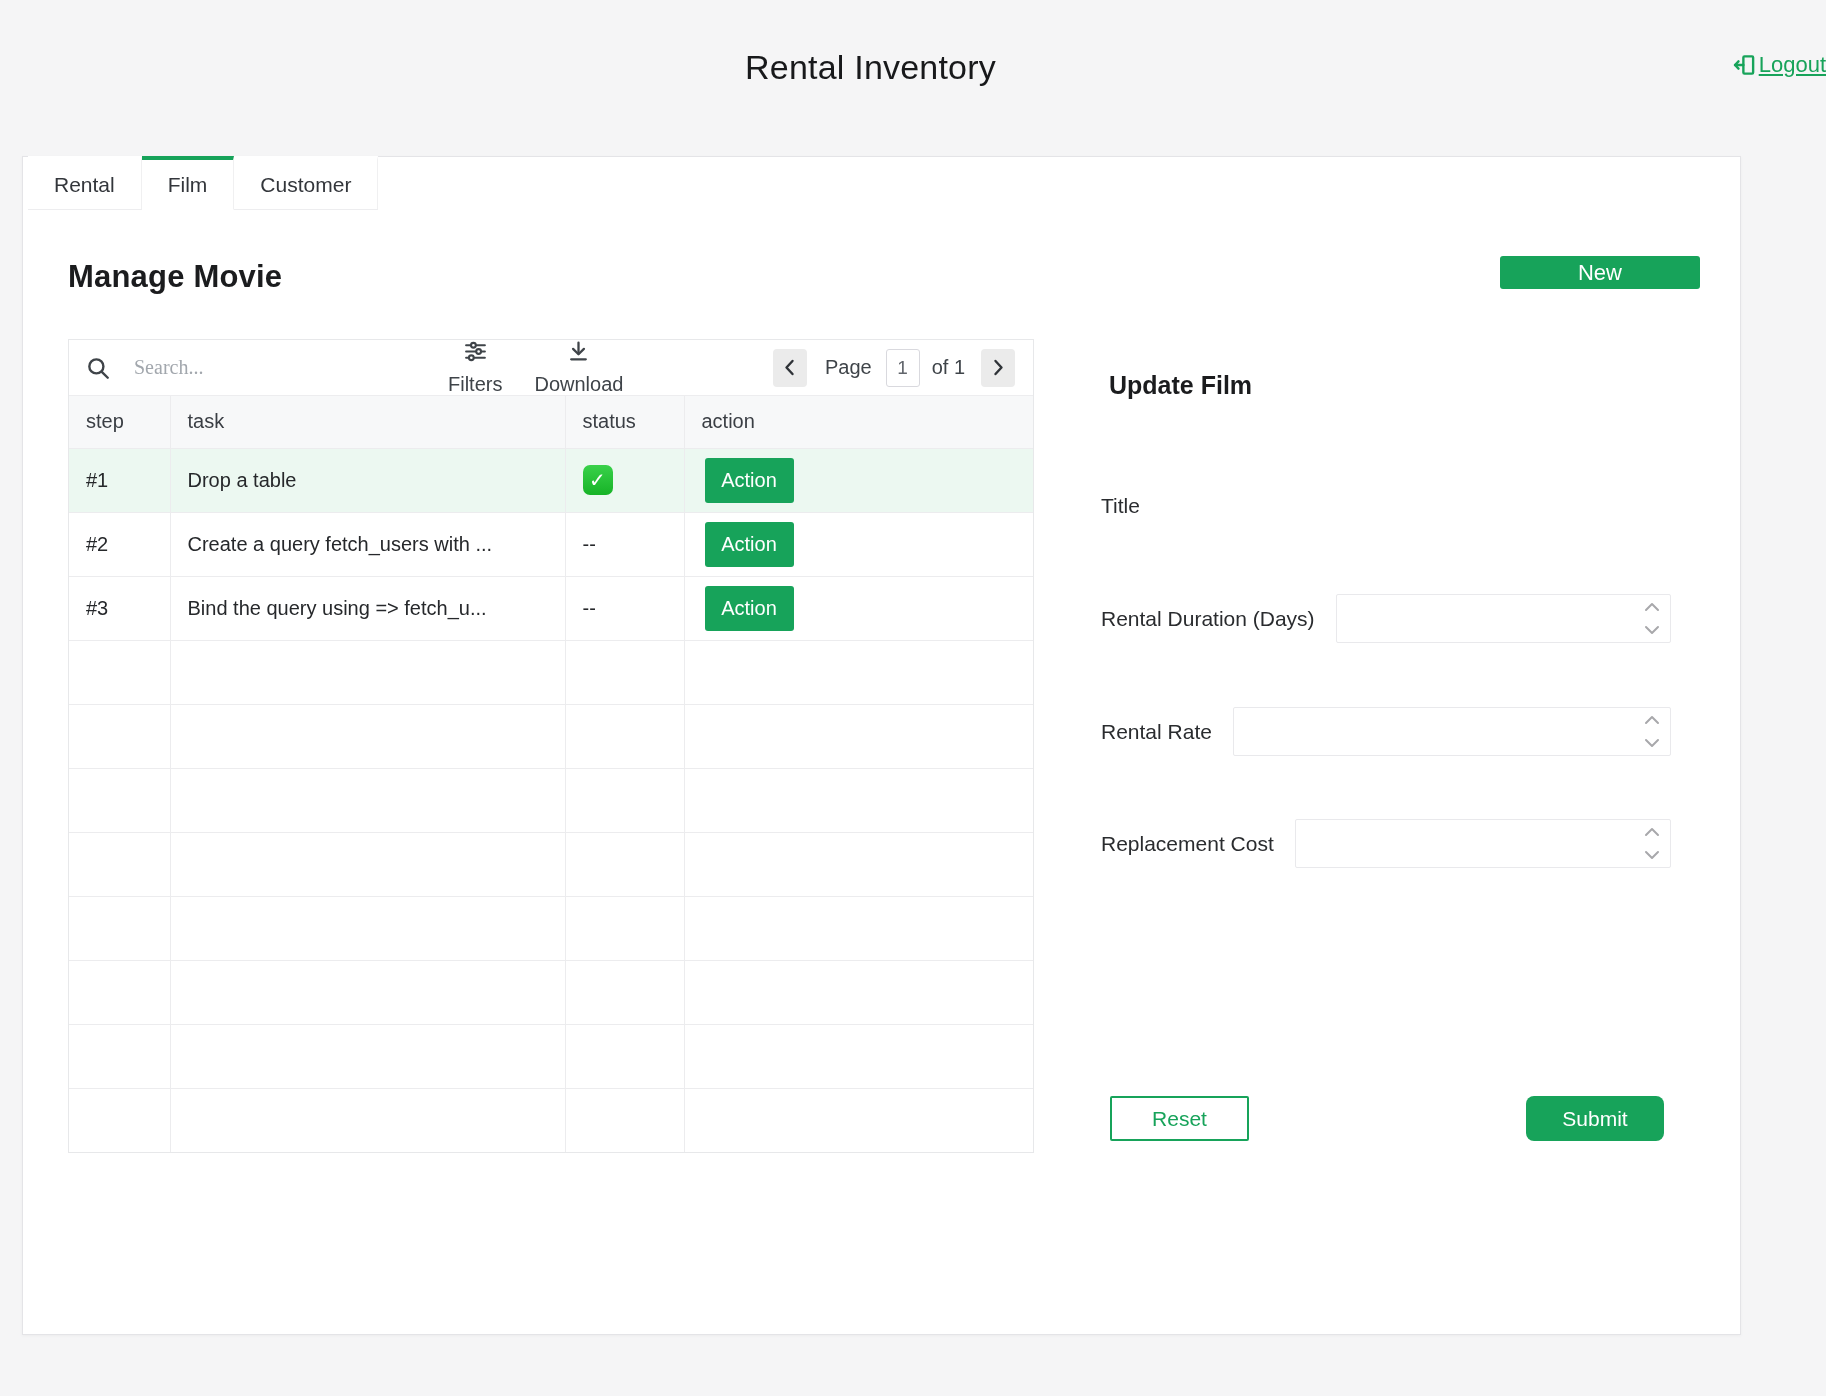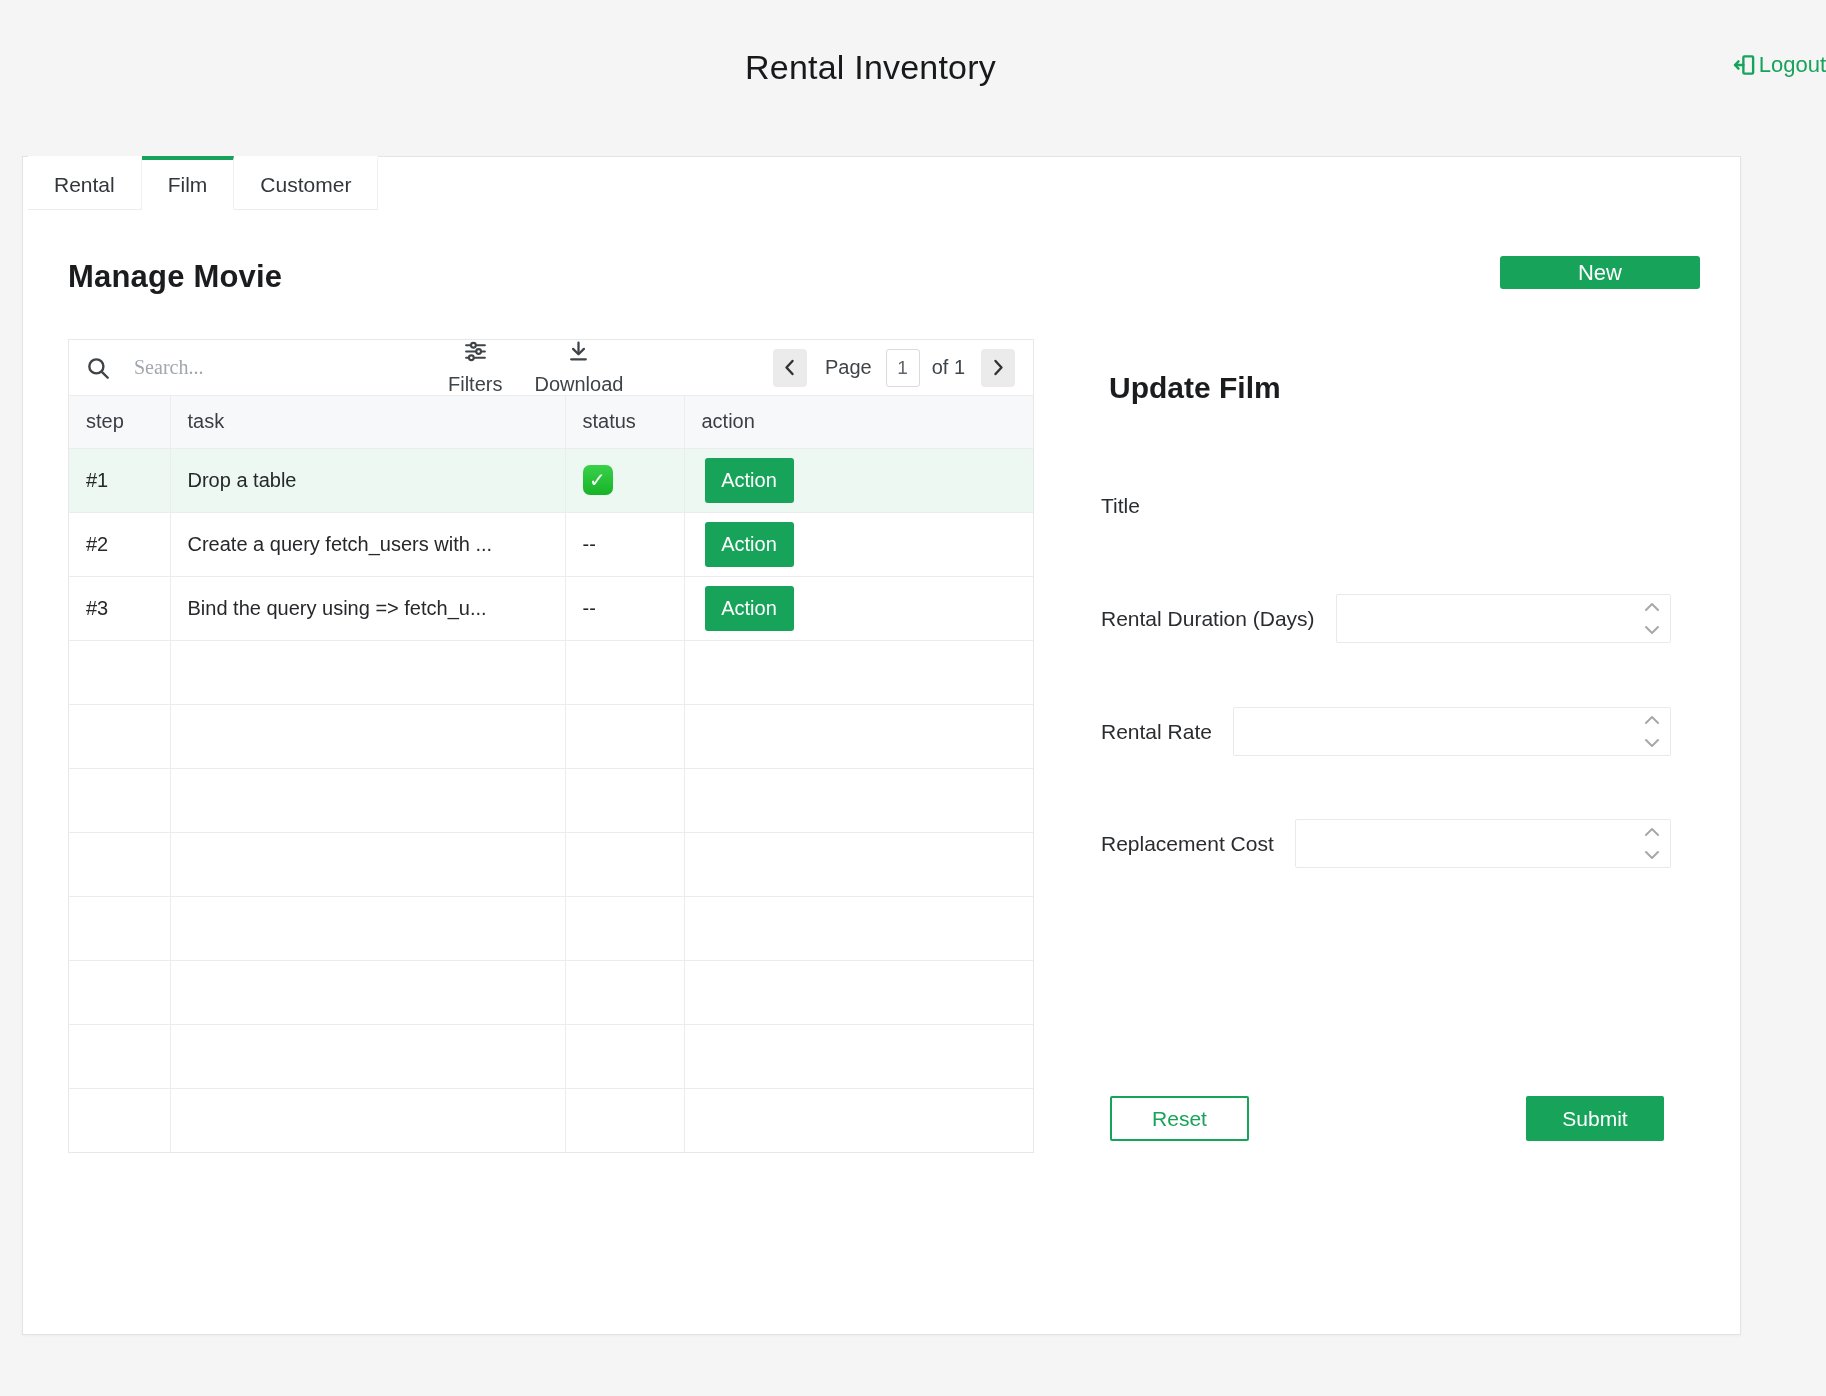--- a/index.html
+++ b/index.html
@@ -19,20 +19,21 @@
     letter-spacing:.2px;
   }
   .logout {
     position:absolute; top:52px; right:-85px; 
   }
   .logout-btn {
     display:flex; align-items:center; gap:1px;
     background:none; border:none; cursor:pointer;
     color:#17a35a; font-size:22px; font-weight:500;
     font-family:inherit;
+    text-decoration:underline;
   }
   
   .card {
     position:absolute; left:22px; top:156px; width:1719px; height:1179px;
     background:#fff; border:1px solid #e4e4e7;
     box-shadow:0 1px 3px rgba(0,0,0,.04);
   }
   
   .tabs { position:absolute; top:-1px; left:5px; display:flex; }
   .tab {
@@ -106,21 +107,21 @@
     align-items:center; justify-content:center; vertical-align:middle;
   }
   .action-btn {
     width:89px; height:45px; background:#17a35a; color:#fff; border:none;
     border-radius:3px; font-size:20px; font-weight:500; font-family:inherit;
     cursor:pointer; margin-left:3px;
   }
   
   .form-title {
     position:absolute; left:1086px; top:214px;
-    font-size:30px; font-weight:600; color:#1b1c1e;
+    font-size:25px; font-weight:600; color:#1b1c1e;
   }
   .form-row {
     position:absolute; left:1078px; width:570px; height:49px;
     display:flex; align-items:center; gap:21px;
   }
   .form-row .lbl { font-size:21px; color:#2a2c2f; white-space:nowrap; }
   .num-wrap { position:relative; flex:1; height:49px; }
   .num-wrap input {
     width:100%; height:49px; border:1px solid #e9e9ec; border-radius:2px;
     background:#fff; outline:none; font-family:inherit; font-size:20px;
@@ -130,21 +131,21 @@
   .spin { position:absolute; right:10px; width:18px; height:12px; border:none;
     background:none; cursor:pointer; display:flex; align-items:center; justify-content:center; padding:0; }
   .spin.up { top:7px; } .spin.down { bottom:7px; }
   .reset-btn {
     position:absolute; left:1087px; top:939px; width:139px; height:45px;
     background:#fff; border:2px solid #17a35a; border-radius:2px;
     color:#17a35a; font-size:21px; font-weight:500; font-family:inherit; cursor:pointer;
   }
   .submit-btn {
     position:absolute; left:1503px; top:939px; width:138px; height:45px;
-    background:#17a35a; border:none; border-radius:2px;
+    background:#17a35a; border:none; border-radius:8px;
     color:#fff; font-size:21px; font-weight:500; font-family:inherit; cursor:pointer;
   }
   svg { display:block; }
 </style>
 </head>
 <body>
 
 <div class="header">
   <div class="page-title">Rental Inventory</div>
   <div class="logout">

